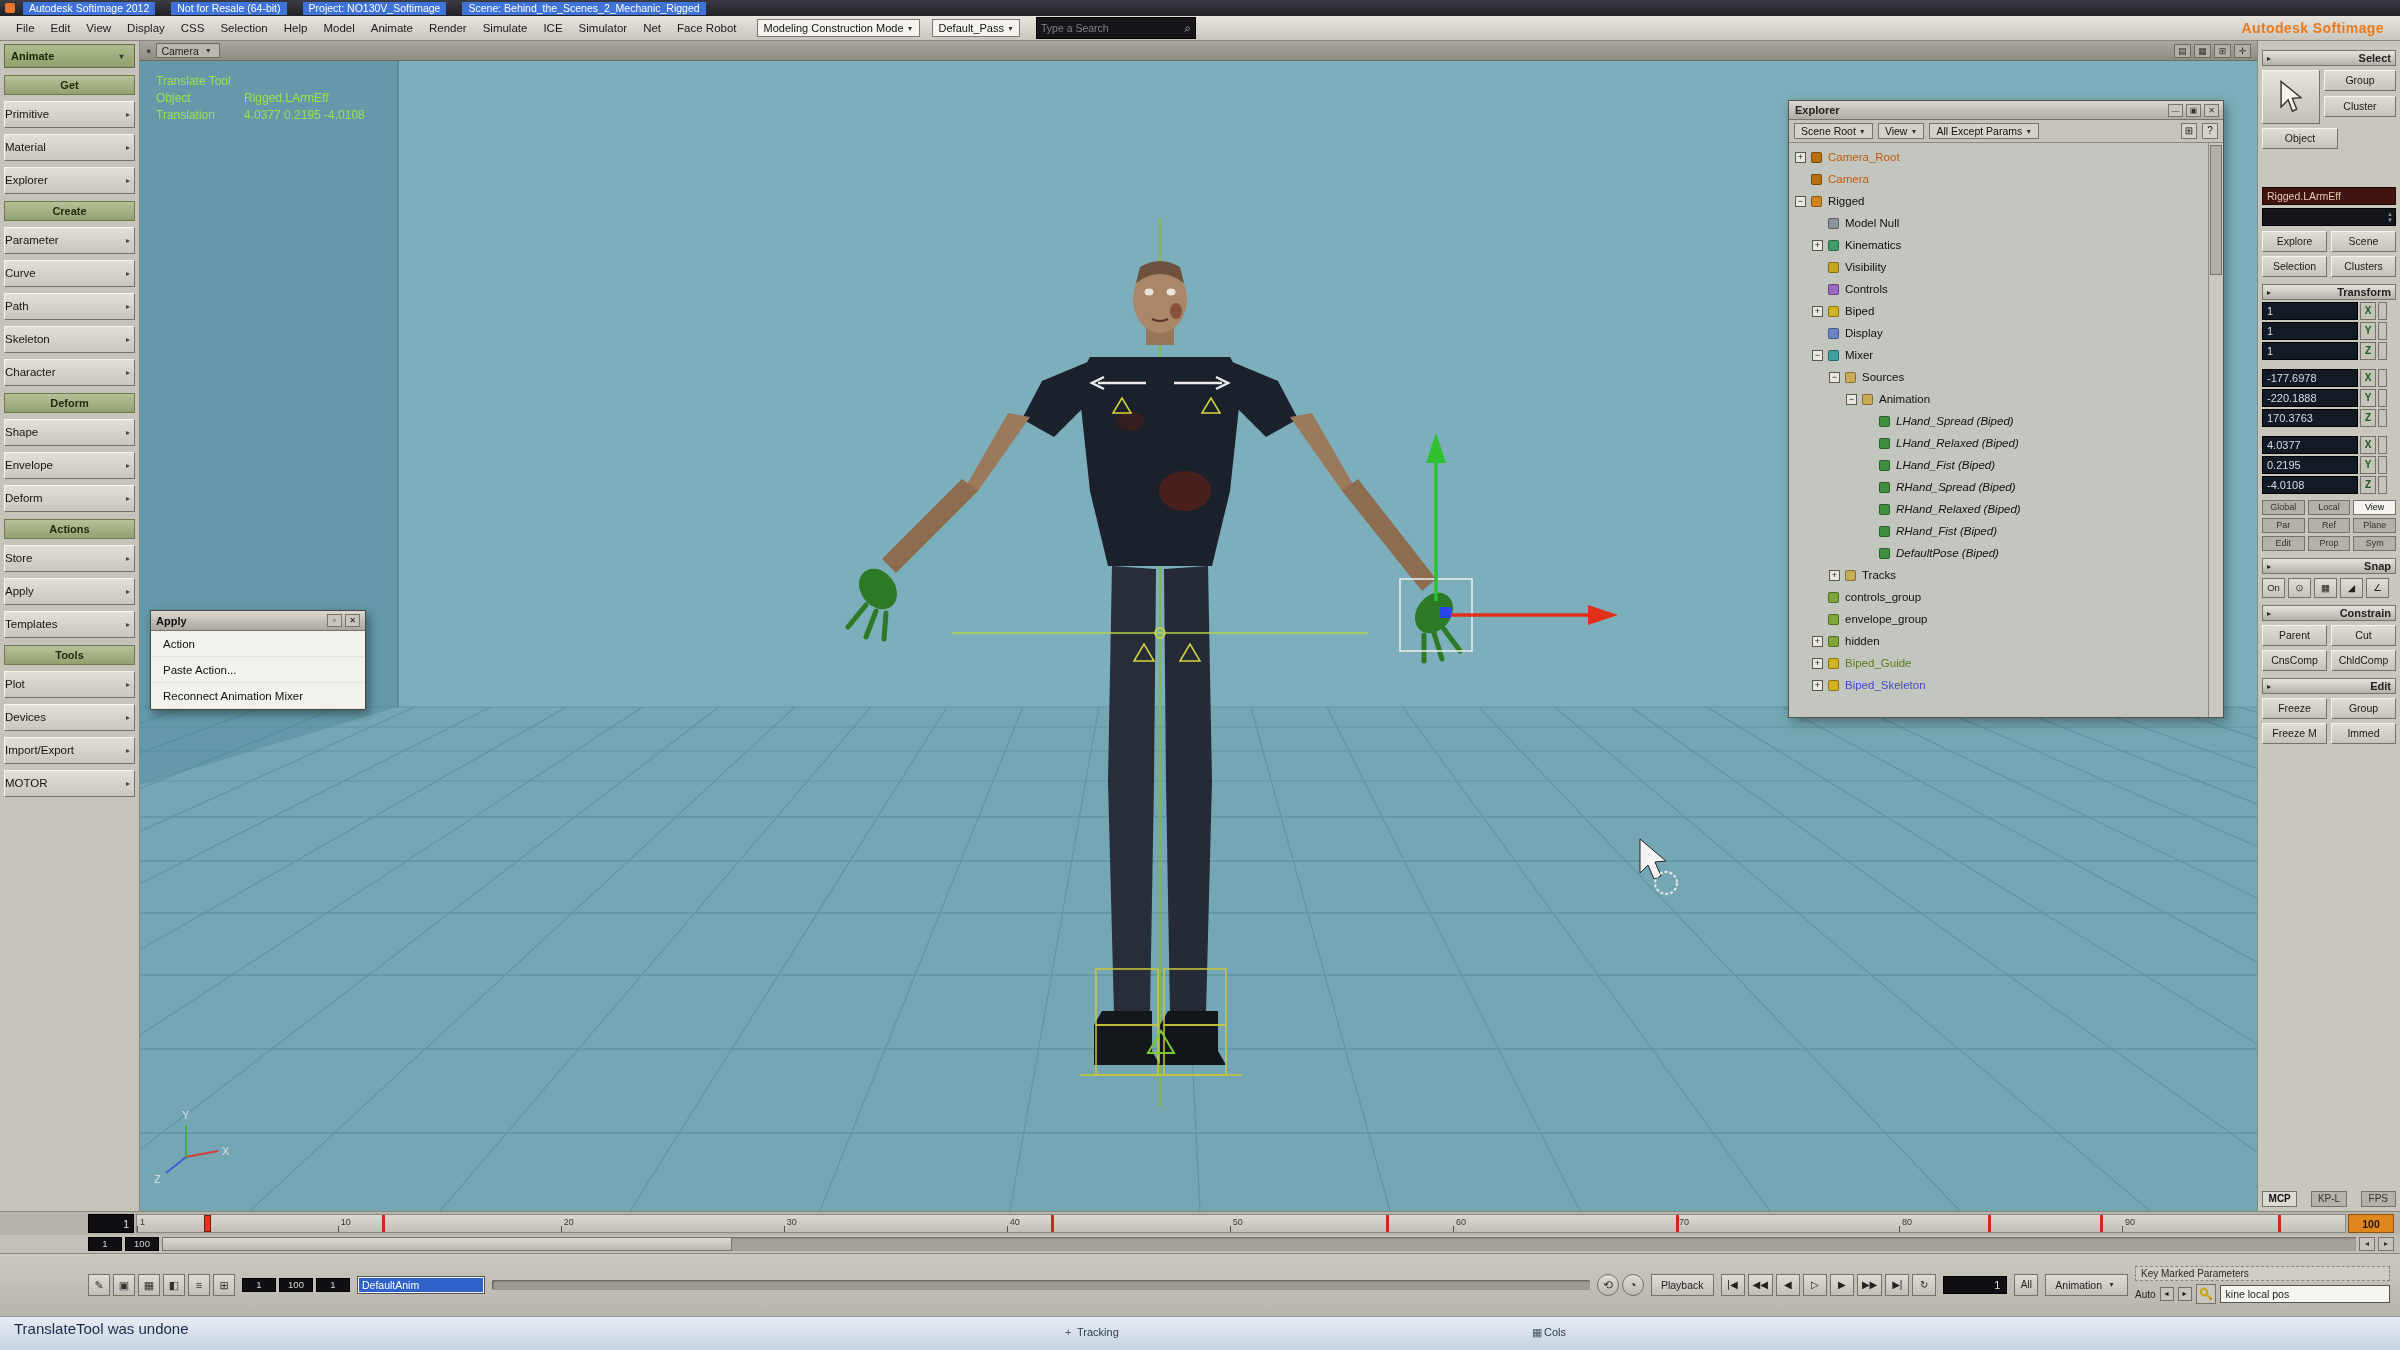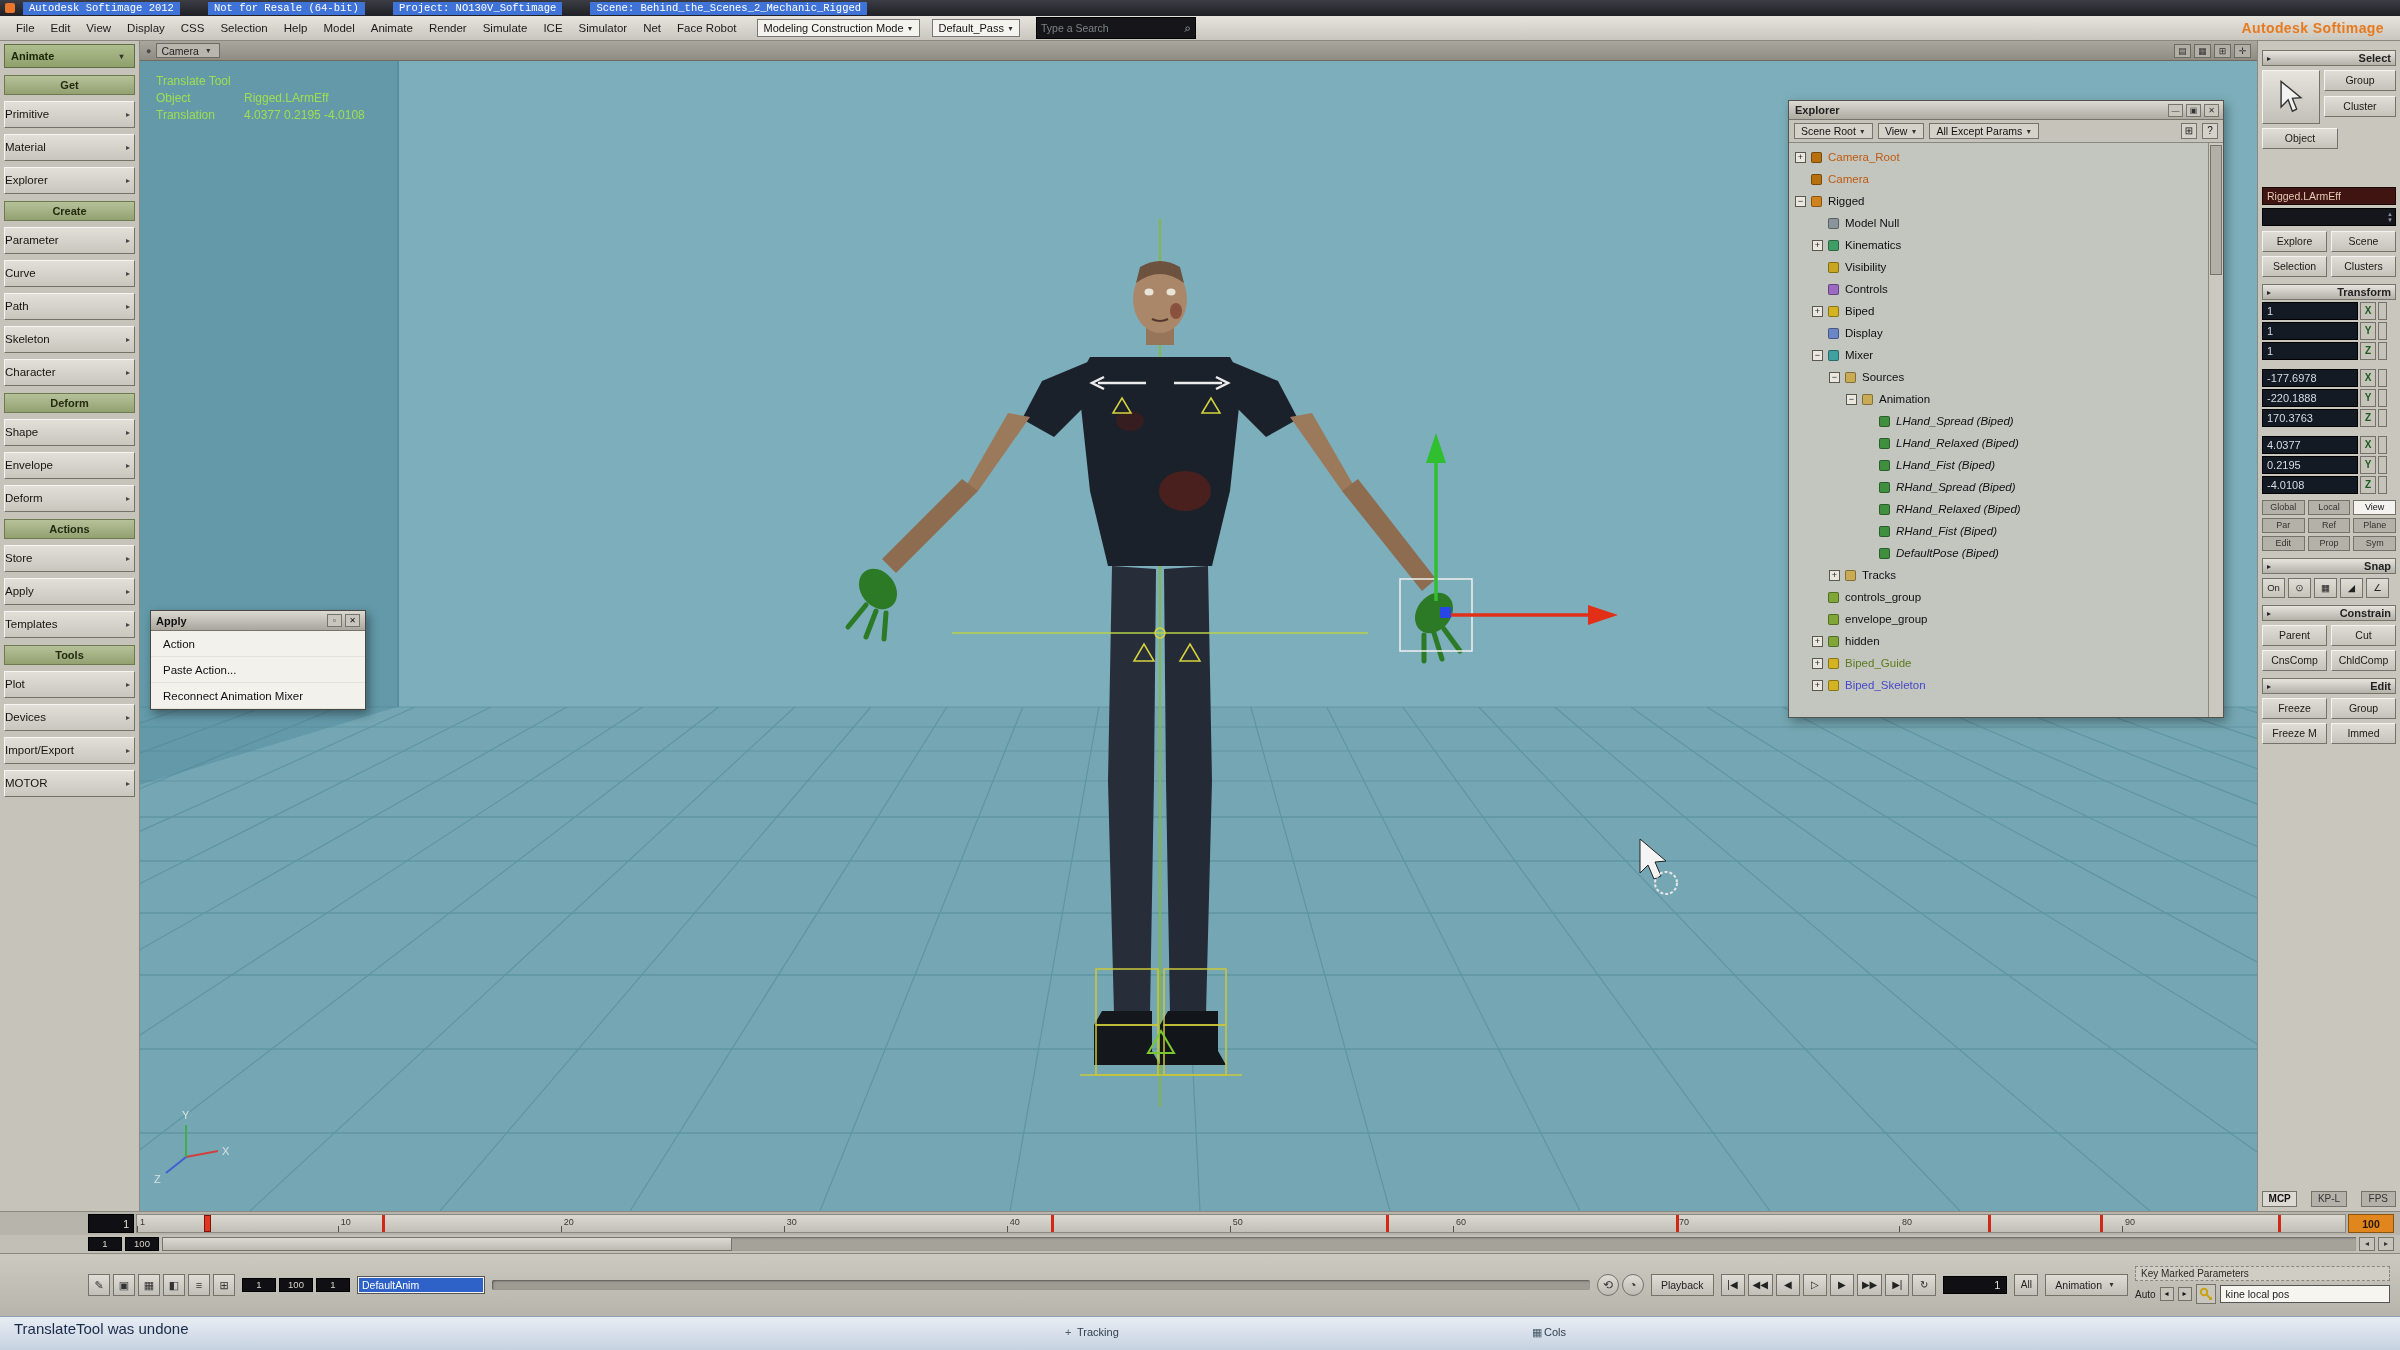--- a/index.html
+++ b/index.html
@@ -2,21 +2,21 @@
 <html><head>
 <meta charset="utf-8">
 <style>
 *{margin:0;padding:0;box-sizing:border-box;}
 html,body{width:2400px;height:1350px;overflow:hidden;background:#cdcac2;font-family:"Liberation Sans",sans-serif;font-size:11px;color:#111;}
 #app{position:relative;width:2400px;height:1350px;background:#cdcac2;overflow:hidden;}
 
 
 #titlebar{position:absolute;left:0;top:0;width:2400px;height:16px;background:linear-gradient(#3c3c44,#202026);display:flex;align-items:center;gap:8px;padding:0 5px;}
 #app-icon{width:10px;height:10px;background:#e8762c;border-radius:2px;flex:none;}
-#title-chips{display:flex;gap:28px;font-family:Liberation Mono, monospace;}
+#title-chips{display:flex;gap:16px;}
 .chip{background:#3f73d8;color:#fff;font-size:10.5px;line-height:13px;padding:0 6px;white-space:nowrap;}
 
 
 #menubar{position:absolute;left:0;top:16px;width:2400px;height:25px;background:linear-gradient(#e6e4dd,#c9c6be);border-bottom:1px solid #8b887f;display:flex;align-items:center;padding:0 8px;}
 #menus{display:flex;}
 .menu-item{padding:0 8px;line-height:23px;font-size:11.5px;color:#1a1a1a;}
 .combo{display:flex;align-items:center;height:18px;background:#f4f3ee;border:1px solid #777;margin-left:12px;padding:0 2px 0 6px;font-size:11px;white-space:nowrap;}
 .combo-arrow{display:inline-block;width:13px;text-align:center;font-size:8px;color:#333;}
 #searchbox{display:flex;align-items:center;height:22px;background:#16161a;border:1px solid #000;margin-left:16px;padding:0 4px;width:160px;}
 #search-input{flex:1;background:transparent;border:none;outline:none;color:#9aa4aa;font-size:10.5px;width:120px;font-family:"Liberation Sans",sans-serif;}

